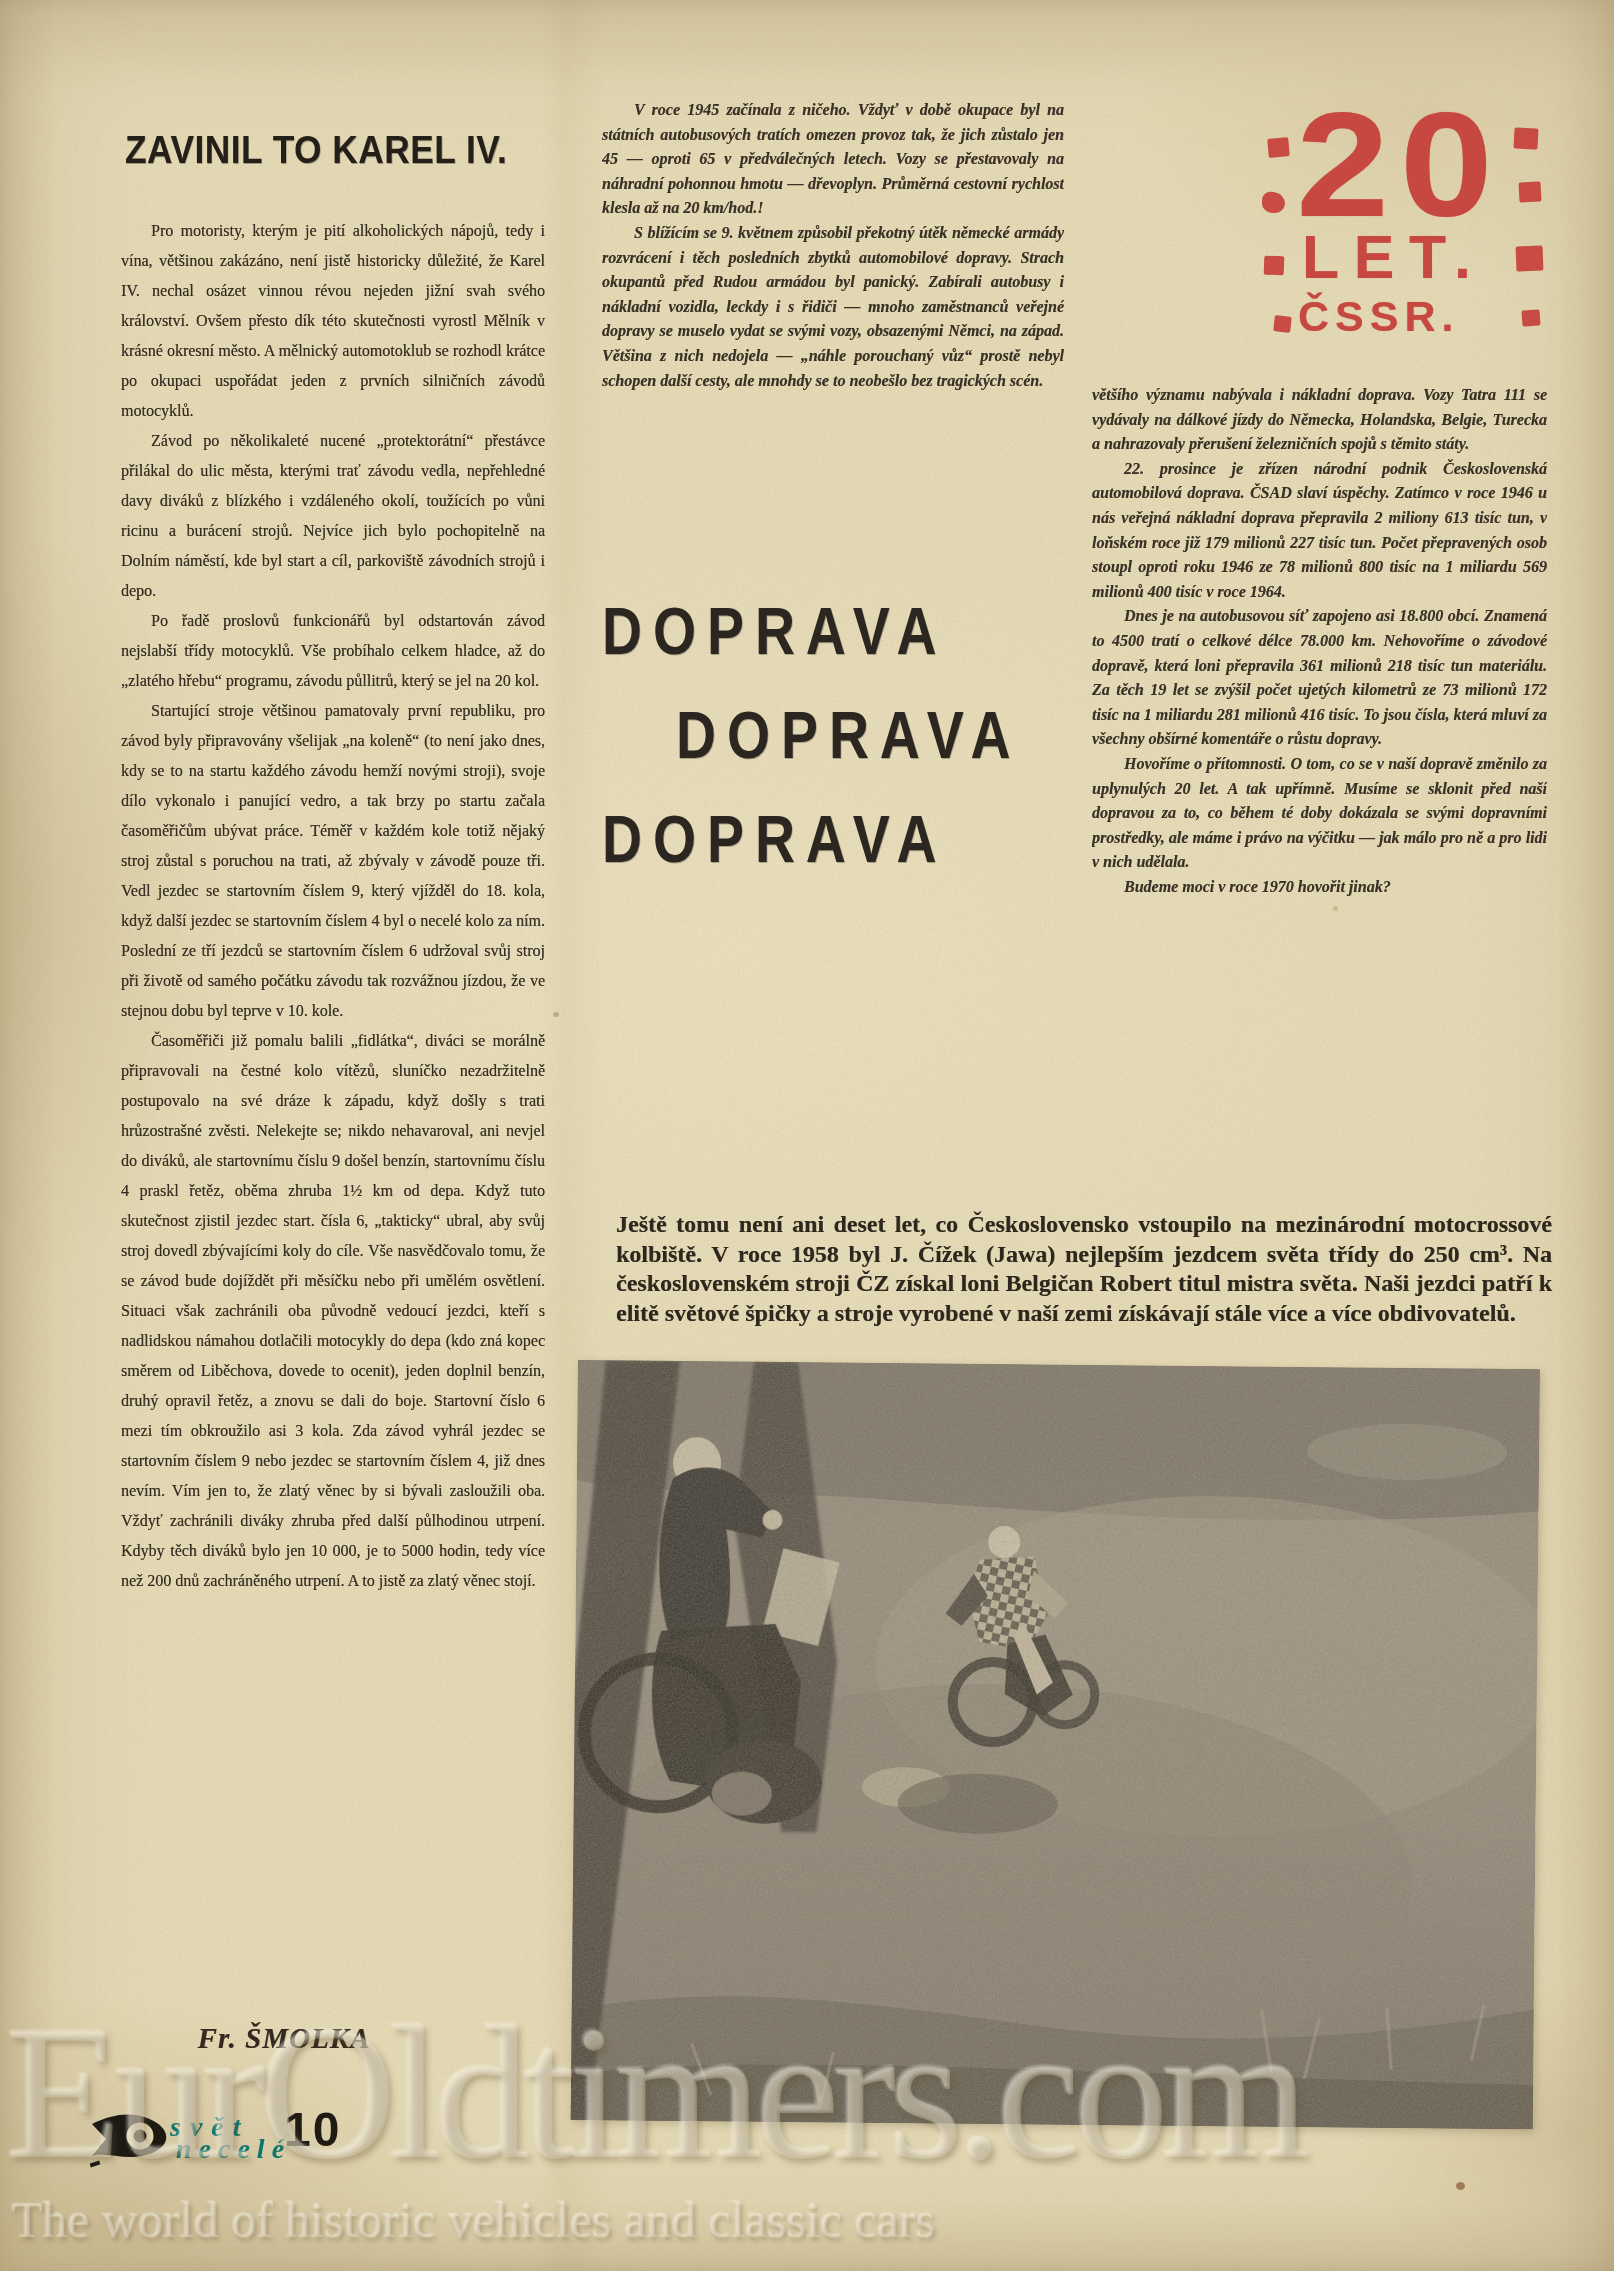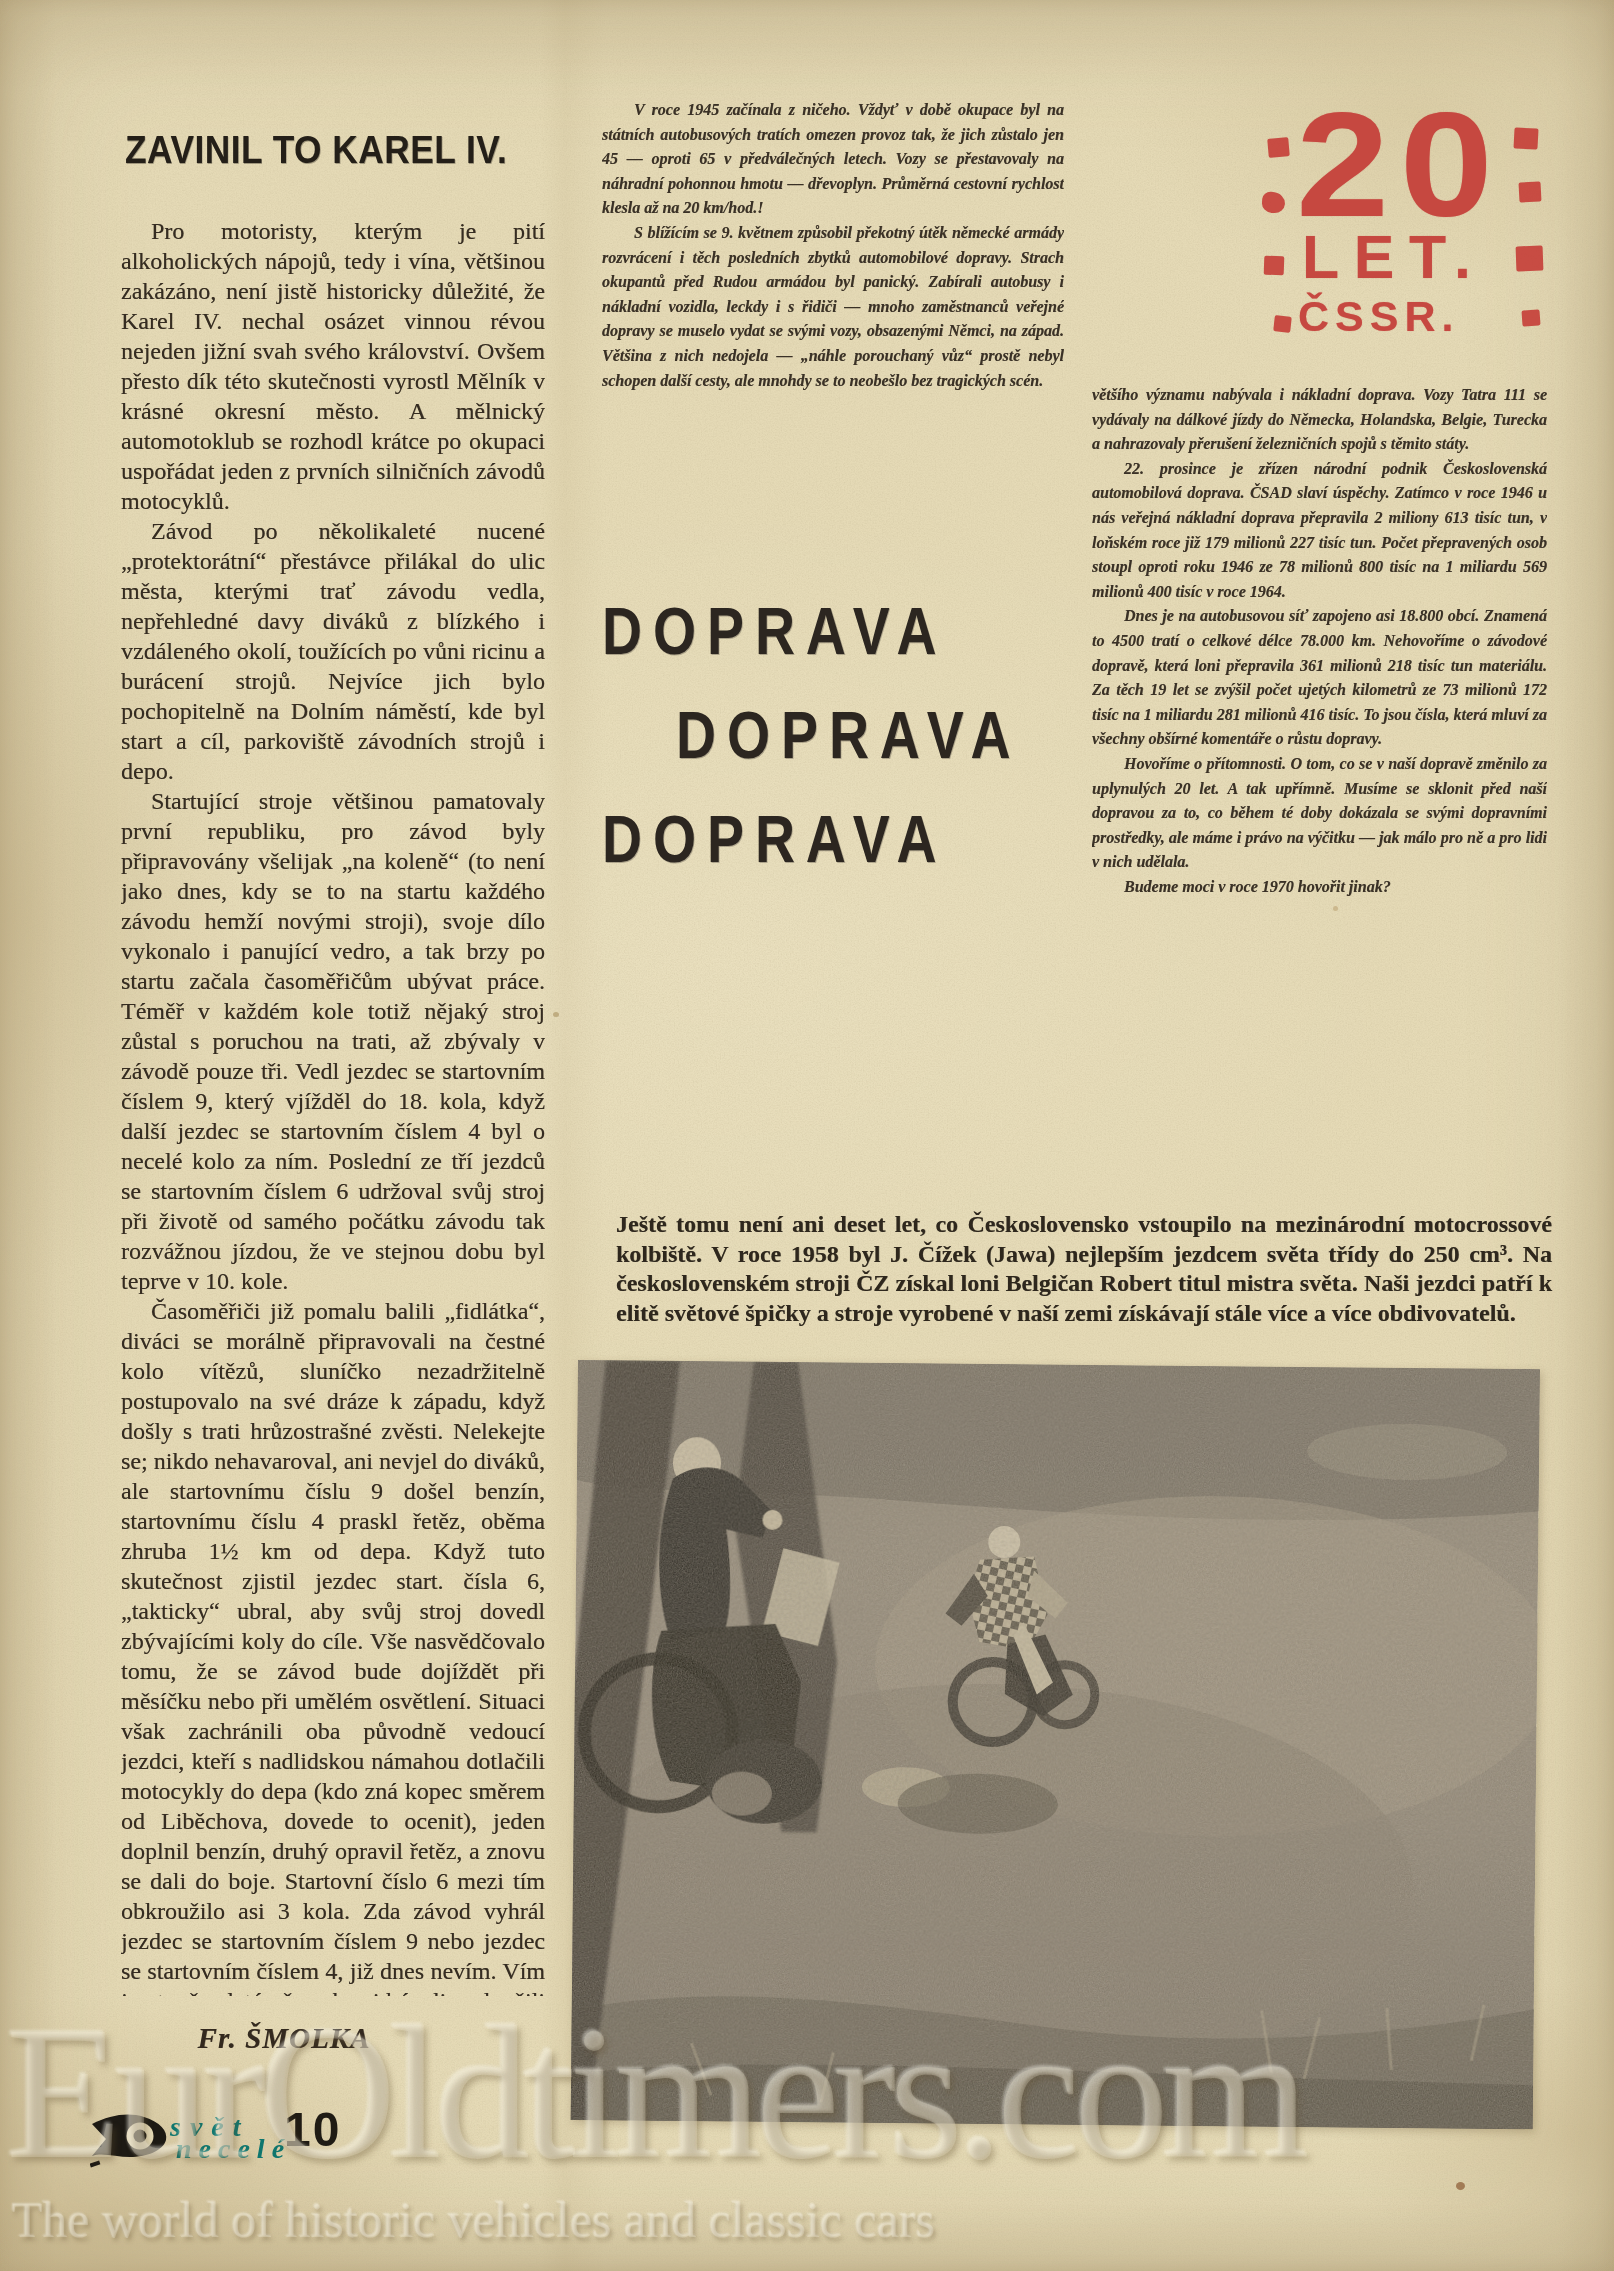--- a/index.html
+++ b/index.html
@@ -32,21 +32,21 @@
   .karel h1{
     margin:0 0 46px 4px;
     font-family:"Liberation Sans","DejaVu Sans",sans-serif;
     font-weight:bold;font-size:38px;line-height:40px;letter-spacing:.5px;
     color:#241f18;white-space:nowrap;
     transform:scaleX(.93);transform-origin:left top;
     text-shadow:.6px .6px 0 rgba(36,31,24,.35);
   }
   .bodytext p{
     margin:0;text-indent:30px;text-align:justify;
-    font-size:24px;line-height:30px;
+    font-size:16px;line-height:30px;
     text-shadow:.3px .3px .4px rgba(53,44,33,.55);
   }
   .karel .bodytext{height:1780px;overflow:hidden;}
   .signature{
     left:104px;top:2022px;width:360px;text-align:center;
     font-style:italic;font-weight:bold;font-size:29px;letter-spacing:1px;color:#33291e;
     text-shadow:.4px .4px .4px rgba(51,41,30,.5);
   }
 
   
@@ -145,20 +145,21 @@
 
   <div class="speck" style="left:1456px;top:2182px;width:9px;height:8px;background:#8a5a33;opacity:.7;"></div>
   <div class="speck" style="left:553px;top:1012px;width:6px;height:5px;background:#a98f5e;opacity:.6;"></div>
   <div class="speck" style="left:1333px;top:906px;width:5px;height:5px;background:#b59a68;opacity:.5;"></div>
 
   <div class="layer karel">
     <h1>ZAVINIL TO KAREL IV.</h1>
     <div class="bodytext">
       <p>Pro motoristy, kterým je pití alkoholických nápojů, tedy i vína, většinou zakázáno, není jistě historicky důležité, že Karel IV. nechal osázet vinnou révou nejeden jižní svah svého království. Ovšem přesto dík této skutečnosti vyrostl Mělník v krásné okresní město. A mělnický automotoklub se rozhodl krátce po okupaci uspořádat jeden z prvních silničních závodů motocyklů.</p>
       <p>Závod po několikaleté nucené „protektorátní“ přestávce přilákal do ulic města, kterými trať závodu vedla, nepřehledné davy diváků z blízkého i vzdáleného okolí, toužících po vůni ricinu a burácení strojů. Nejvíce jich bylo pochopitelně na Dolním náměstí, kde byl start a cíl, parkoviště závodních strojů i depo.</p>
+      <p>Po řadě proslovů funkcionářů byl odstartován závod nejslabší třídy motocyklů. Vše probíhalo celkem hladce, až do „zlatého hřebu“ programu, závodu půllitrů, který se jel na 20 kol.</p>
       <p>Startující stroje většinou pamatovaly první republiku, pro závod byly připravovány všelijak „na koleně“ (to není jako dnes, kdy se to na startu každého závodu hemží novými stroji), svoje dílo vykonalo i panující vedro, a tak brzy po startu začala časoměřičům ubývat práce. Téměř v každém kole totiž nějaký stroj zůstal s poruchou na trati, až zbývaly v závodě pouze tři. Vedl jezdec se startovním číslem 9, který vjížděl do 18. kola, když další jezdec se startovním číslem 4 byl o necelé kolo za ním. Poslední ze tří jezdců se startovním číslem 6 udržoval svůj stroj při životě od samého počátku závodu tak rozvážnou jízdou, že ve stejnou dobu byl teprve v 10. kole.</p>
       <p>Časoměřiči již pomalu balili „fidlátka“, diváci se morálně připravovali na čestné kolo vítězů, sluníčko nezadržitelně postupovalo na své dráze k západu, když došly s trati hrůzostrašné zvěsti. Nelekejte se; nikdo nehavaroval, ani nevjel do diváků, ale startovnímu číslu 9 došel benzín, startovnímu číslu 4 praskl řetěz, oběma zhruba 1½ km od depa. Když tuto skutečnost zjistil jezdec start. čísla 6, „takticky“ ubral, aby svůj stroj dovedl zbývajícími koly do cíle. Vše nasvědčovalo tomu, že se závod bude dojíždět při měsíčku nebo při umělém osvětlení. Situaci však zachránili oba původně vedoucí jezdci, kteří s nadlidskou námahou dotlačili motocykly do depa (kdo zná kopec směrem od Liběchova, dovede to ocenit), jeden doplnil benzín, druhý opravil řetěz, a znovu se dali do boje. Startovní číslo 6 mezi tím obkroužilo asi 3 kola. Zda závod vyhrál jezdec se startovním číslem 9 nebo jezdec se startovním číslem 4, již dnes nevím. Vím jen to, že zlatý věnec by si bývali zasloužili oba. Vždyť zachránili diváky zhruba před další půlhodinou utrpení. Kdyby těch diváků bylo jen 10 000, je to 5000 hodin, tedy více než 200 dnů zachráněného utrpení. A to jistě za zlatý věnec stojí.</p>
     </div>
   </div>
   <div class="layer signature">Fr. ŠMOLKA</div>
 
   <div class="layer mid-top ital">
     <p>V roce 1945 začínala z ničeho. Vždyť v době okupace byl na státních autobusových tratích omezen provoz tak, že jich zůstalo jen 45 — oproti 65 v předválečných letech. Vozy se přestavovaly na náhradní pohonnou hmotu — dřevoplyn. Průměrná cestovní rychlost klesla až na 20 km/hod.!</p>
     <p>S blížícím se 9. květnem způsobil překotný útěk německé armády rozvrácení i těch posledních zbytků automobilové dopravy. Strach okupantů před Rudou armádou byl panický. Zabírali autobusy i nákladní vozidla, leckdy i s řidiči — mnoho zaměstnanců veřejné dopravy se muselo vydat se svými vozy, obsazenými Němci, na západ. Většina z nich nedojela — „náhle porouchaný vůz“ prostě nebyl schopen další cesty, ale mnohdy se to neobešlo bez tragických scén.</p>
   </div>

